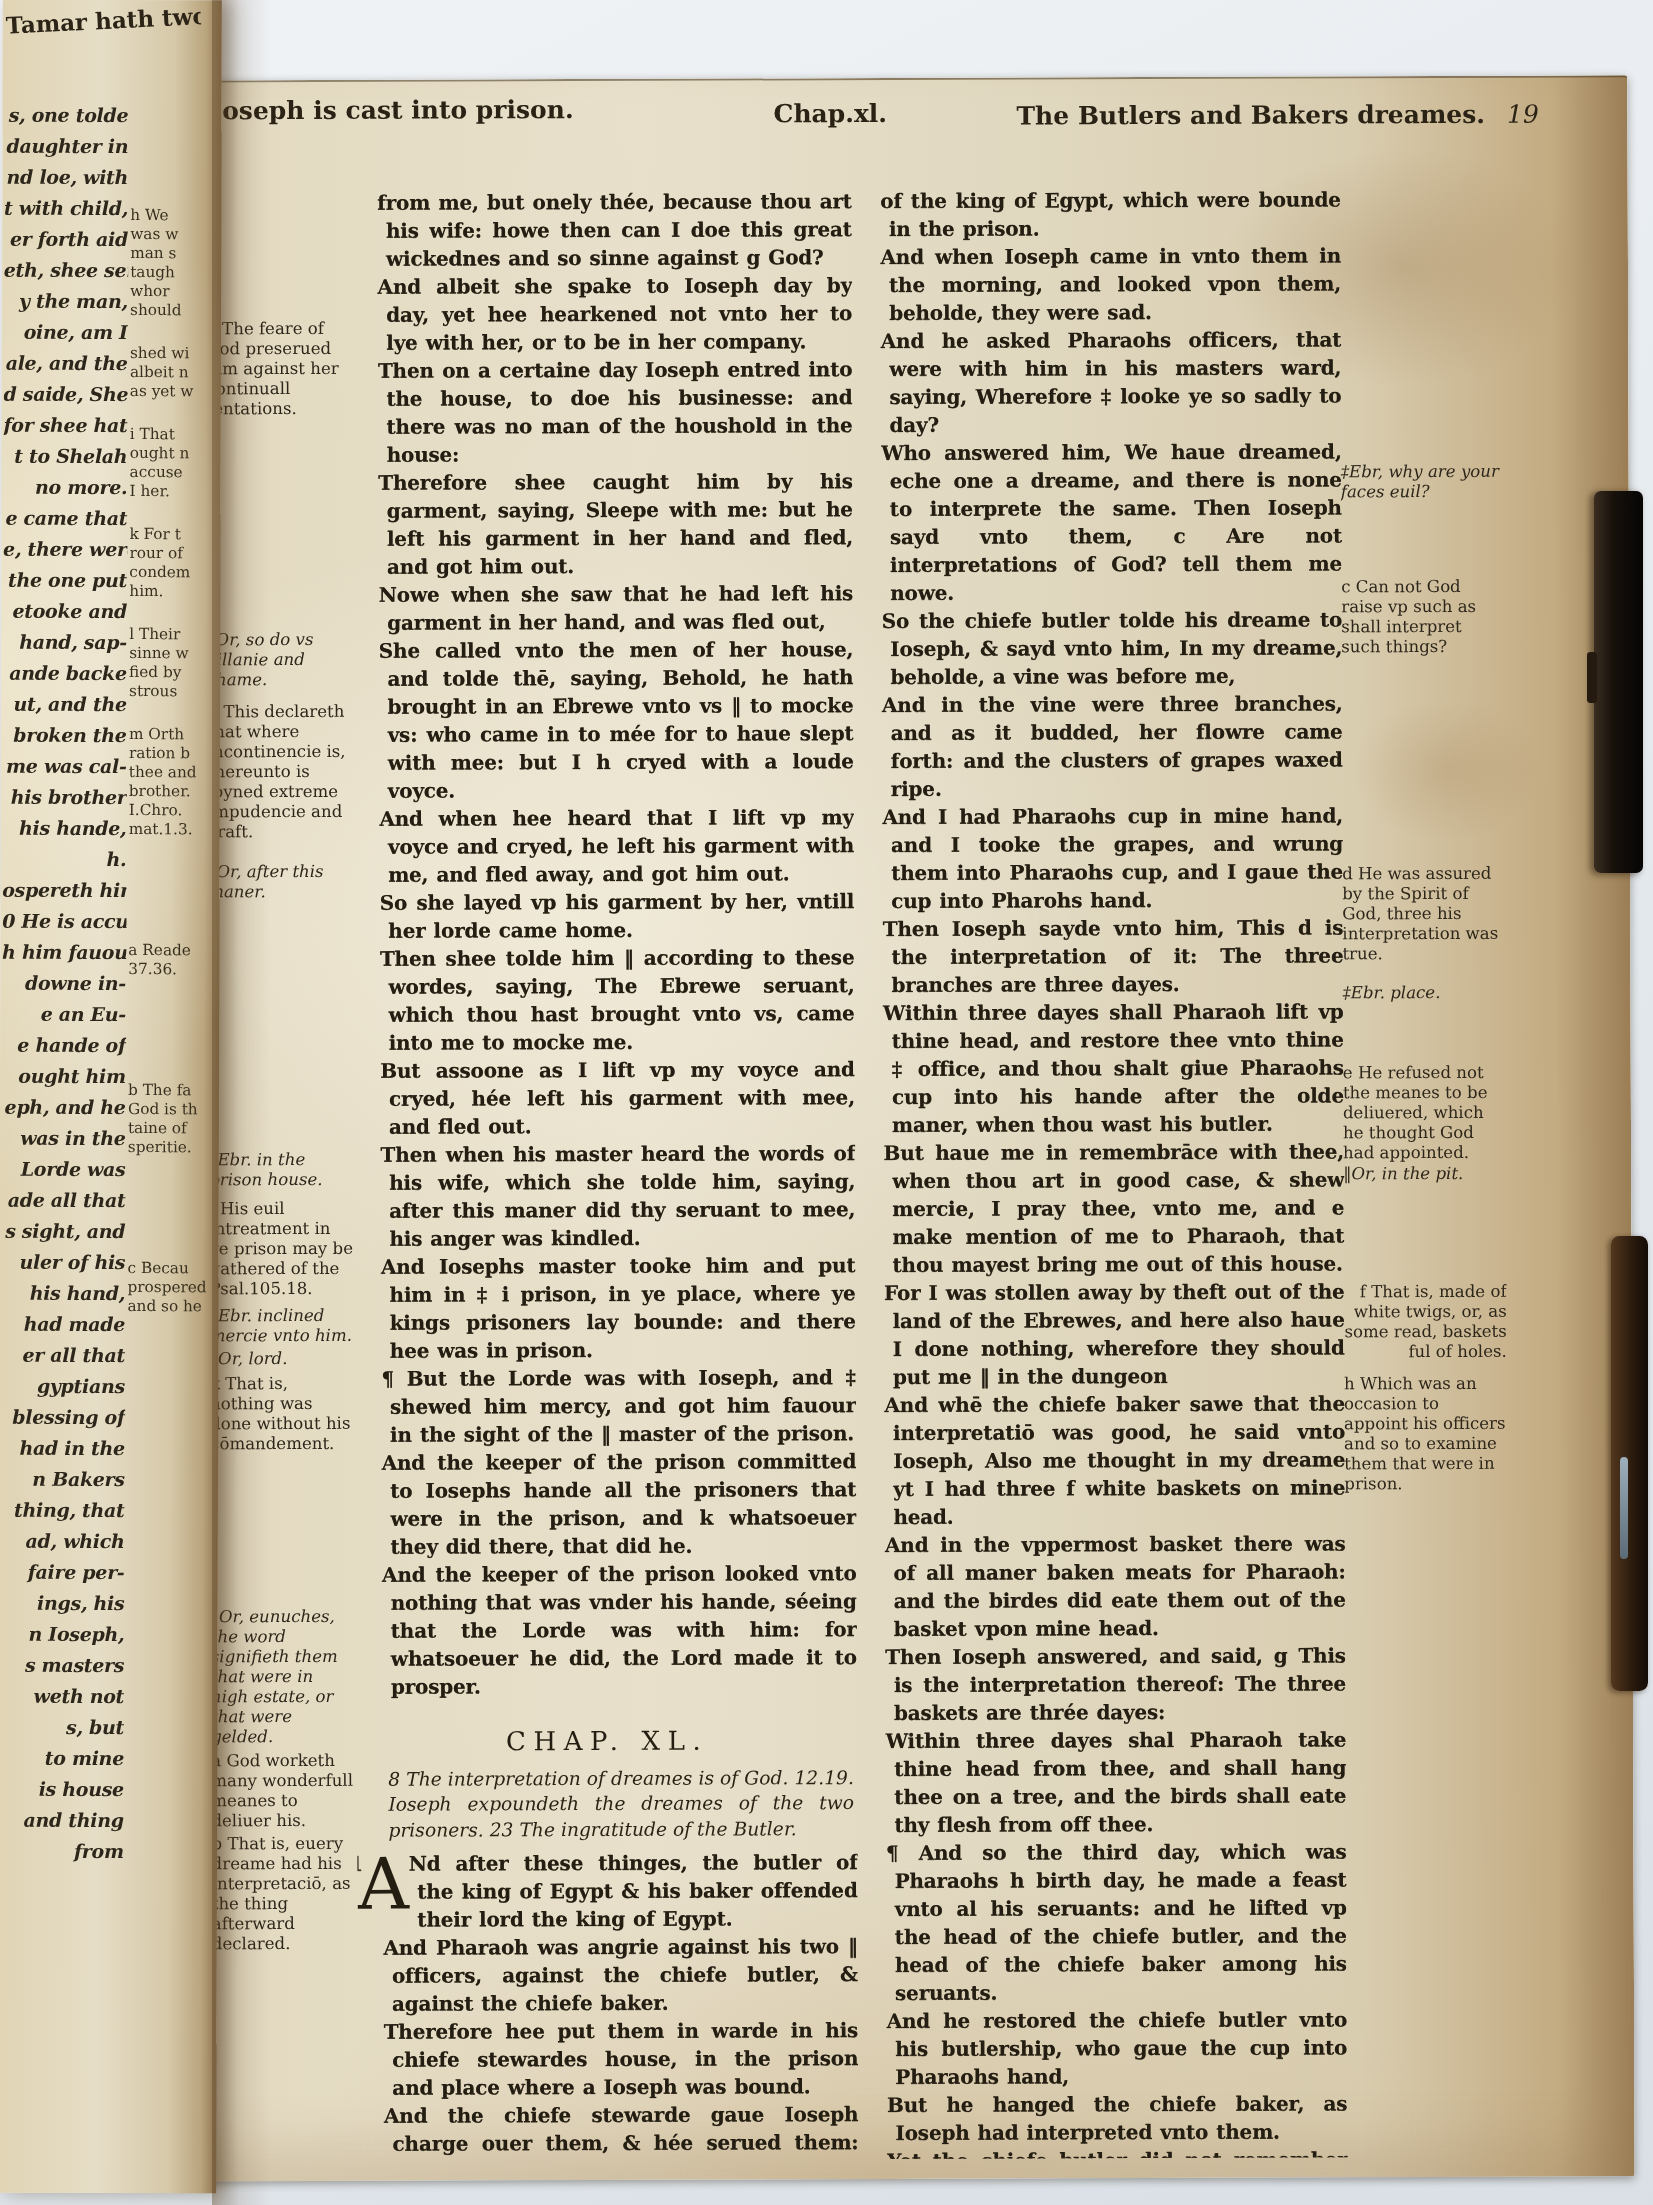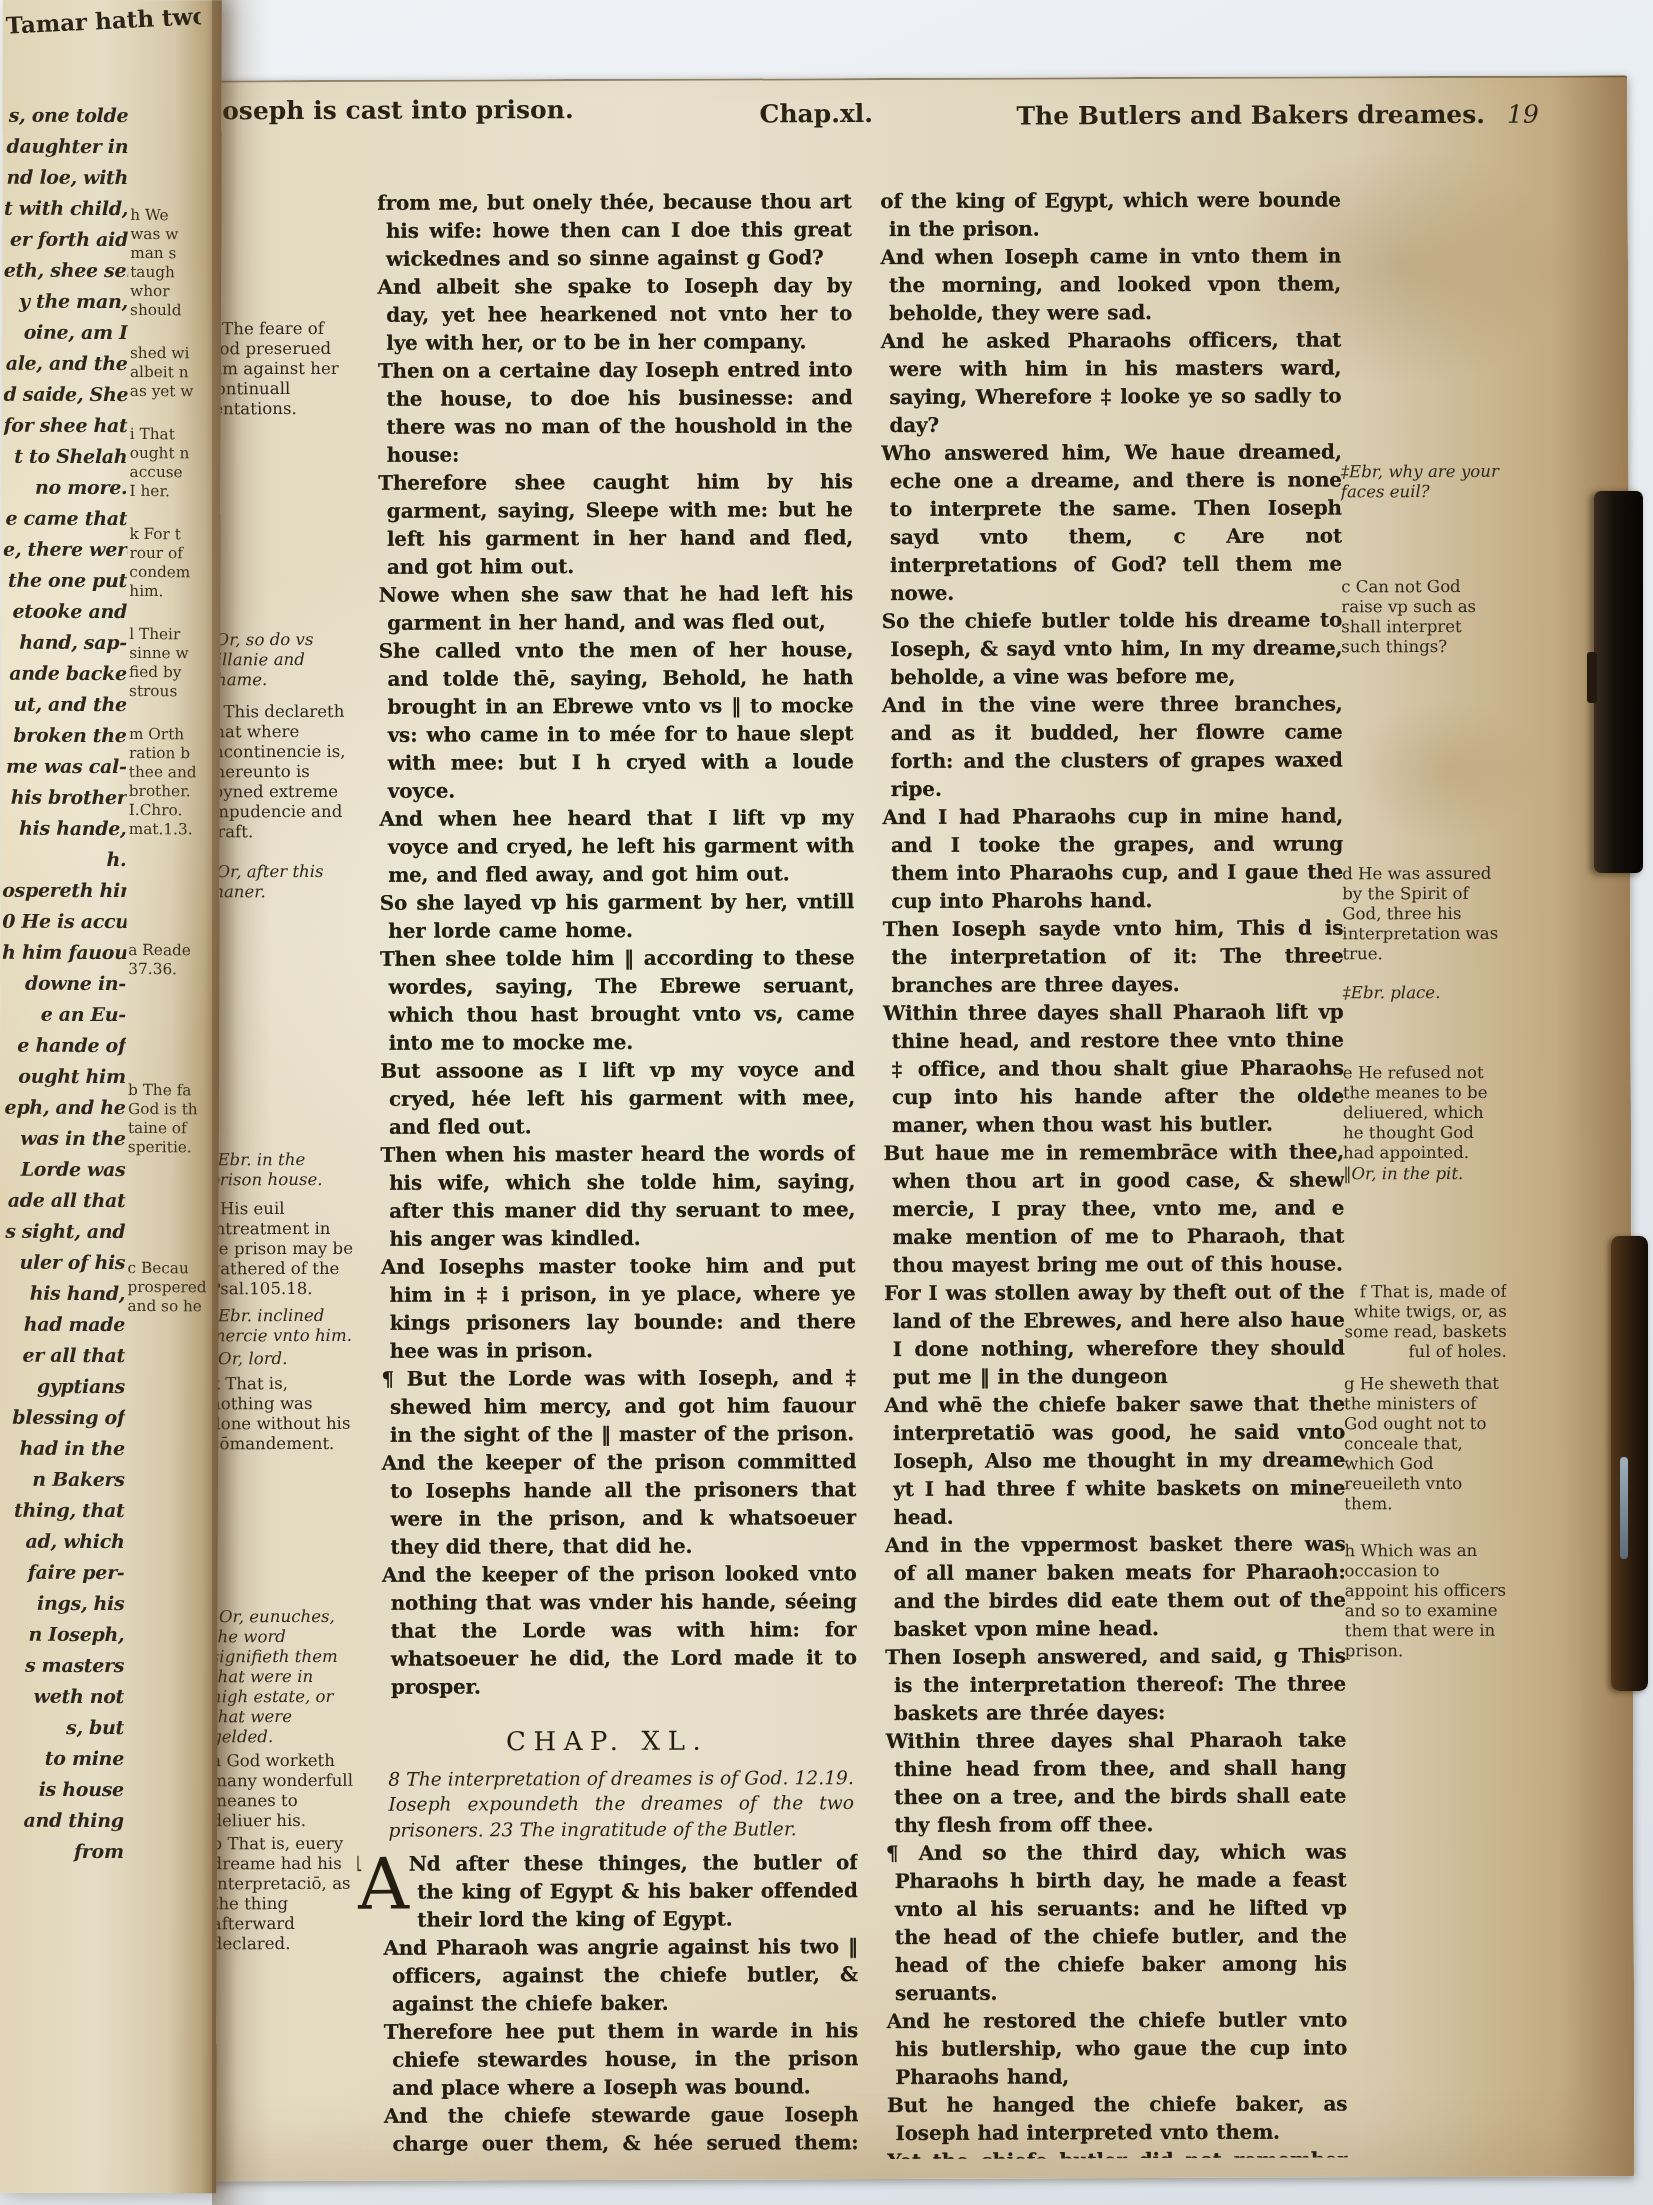--- a/index.html
+++ b/index.html
@@ -33,21 +33,21 @@
     background:
       radial-gradient(255px 170px at 85% 9%,rgba(150,115,70,.30),transparent 70%),
       radial-gradient(136px 102px at 88% 33%,rgba(160,125,80,.25),transparent 70%),
       radial-gradient(765px 425px at 50% 100%,rgba(190,160,110,.35),transparent 75%),
       radial-gradient(935px 595px at 30% 40%,rgba(248,244,230,.5),transparent 65%),
       linear-gradient(90deg,#e2d8be 0%,#e8e0cb 35%,#e0d7bf 62%,#d9cdb0 82%,#c3ab82 95%,#9c7f56 100%);
     box-shadow:0 2.5px 8.5px rgba(40,30,15,.4), inset 0 -34px 51px rgba(150,120,80,.22);}
 
   .hdr{position:absolute;font-size:25px;color:#2a2315;white-space:nowrap;}
   .hdr-left{left:102px;top:13.6px;font-weight:bold;}
-  .hdr-center{left:651px;top:18.7px;font-weight:bold;}
+  .hdr-center{left:665px;top:18.7px;font-weight:bold;}
   .hdr-right{left:908px;top:22px;font-weight:bold;}
   .pagenum{margin-left:22px;font-style:italic;font-weight:normal;}
 
   .col{position:absolute;top:107px;overflow:hidden;}
   .col-left{left:243px;width:500px;height:1972px;}
   .col-right{left:746px;width:486px;height:1972px;}
   .gothic p{margin:0;padding-left:34px;text-indent:-34px;
     font-weight:bold;font-size:20px;line-height:28px;text-align:justify;
     color:#231d12;letter-spacing:-0.2px;word-spacing:1.3px;
     text-shadow:0 0.3px 0.5px rgba(35,25,10,.55);}
@@ -332,21 +332,20 @@
 
     <div class="margin-col margin-outer">
 
     <div class="note it">‡Ebr, why are your faces euil?</div>
         <div class="note ro">c Can not God raise vp such as shall interpret such things?</div>
         <div class="note ro">d He was assured by the Spirit of God, three his interpretation was true.</div>
         <div class="note it">‡Ebr. place.</div>
         <div class="note ro">e He refused not the meanes to be deliuered, which he thought God had appointed.</div>
         <div class="note it">‖Or, in the pit.</div>
         <div class="note ro">f That is, made of white twigs, or, as some read, baskets ful of holes.</div>
-        <div class="note ro">g He sheweth that the ministers of God ought not to conceale that, which God reueileth vnto them.</div>
         <div class="note ro">h Which was an occasion to appoint his officers and so to examine them that were in prison.</div>
       </div>
   </div>
 
   <div class="clasp-top">
     <div class="clasp-notch"></div>
   </div>
   <div class="clasp-bottom">
     <div class="clasp-slit"></div>
   </div>

